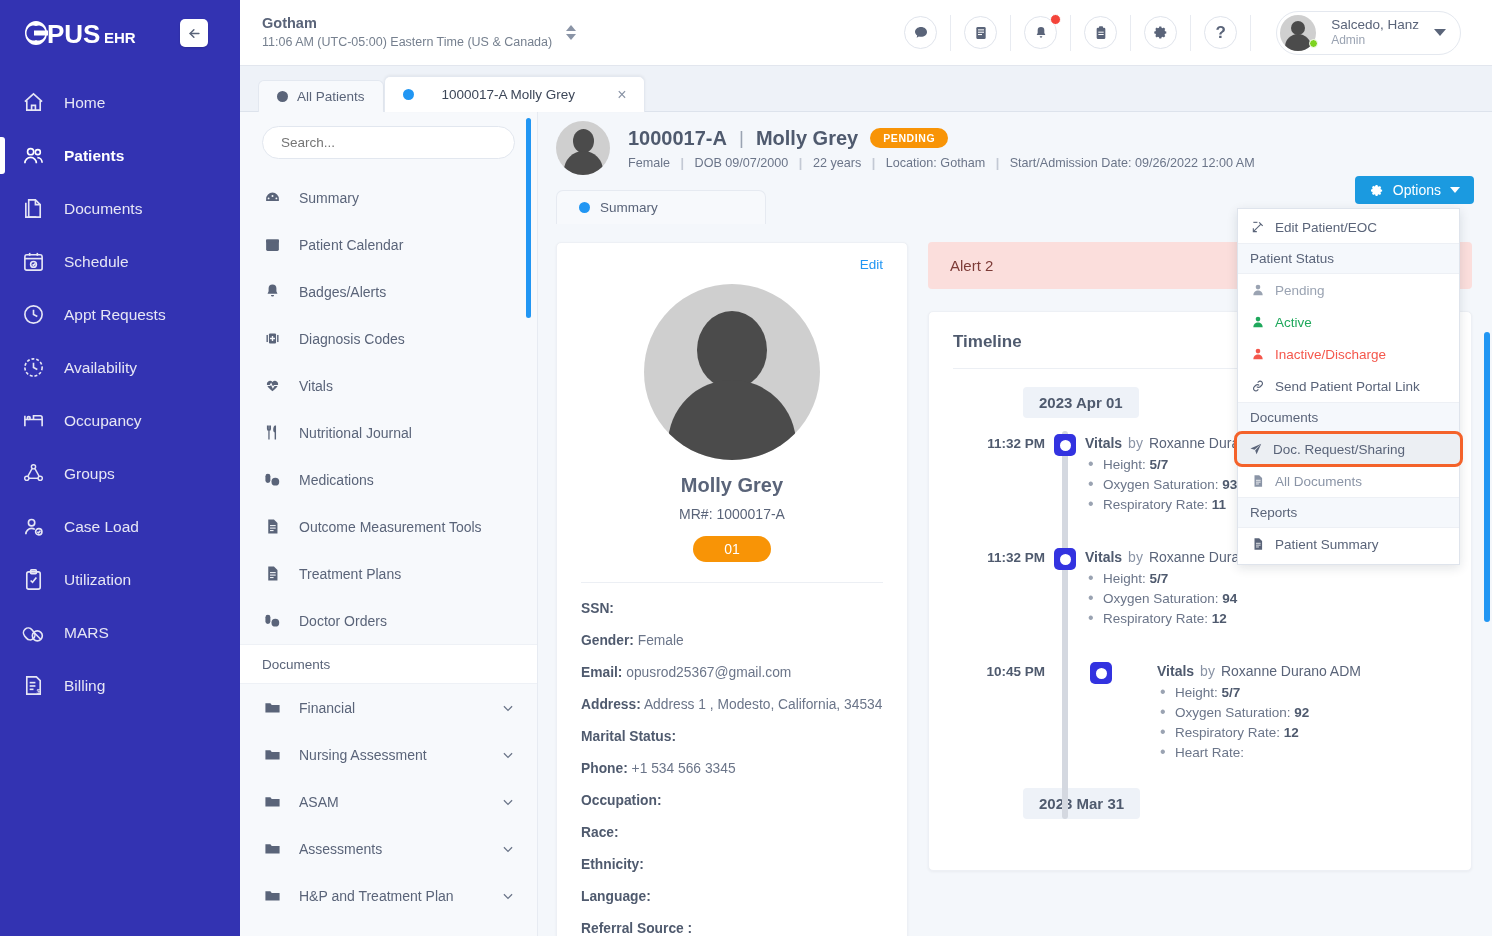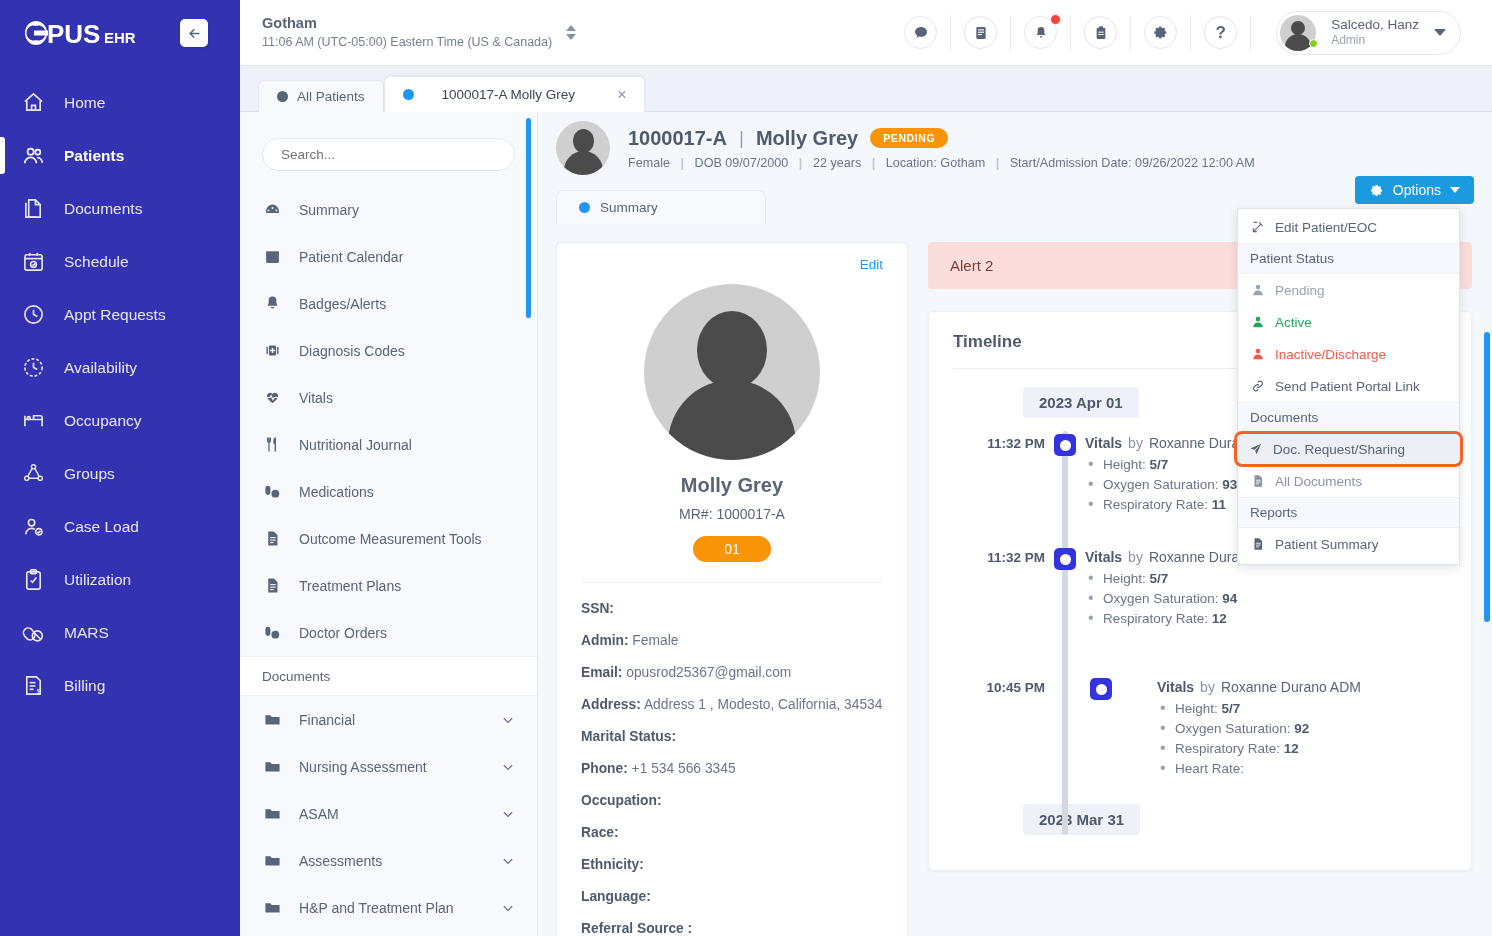--- a/index.html
+++ b/index.html
@@ -119,21 +119,21 @@
   
   .content { display: flex; height: calc(936px - 66px - 42px); background: #f4f7fb; }
 
   
   .pnav { width: 298px; flex: 0 0 298px; background: #f7f9fc; position: relative;
           border-right: 1px solid #e7ebf2; }
   .searchbox-wrap { padding: 14px 22px 10px 22px; }
   .searchbox {
     width: 100%; height: 33px; border-radius: 20px; border: 1px solid #e2e7ef;
     background: #fff; padding: 0 18px; font-size: 13.5px; color: #9aa3b2;
-    font-family: "Liberation Sans", sans-serif; outline: none; margin-top: 12px;
+    font-family: "Liberation Sans", sans-serif; outline: none;
   }
   .pnav-list { padding-top: 5px; }
   .pnav-item {
     height: 47px; display: flex; align-items: center; gap: 17px; padding: 0 22px;
     font-size: 14px; color: #5a6479; cursor: pointer;
   }
   .pnav-item .ico { width: 20px; display: flex; justify-content: center; color: #5a6479; }
   .pnav-item .ico svg { width: 17px; height: 17px; display: block; }
   .pnav-section {
     height: 40px; display: flex; align-items: center; padding: 0 22px;
@@ -774,21 +774,21 @@
             <div class="big-avatar">
               <span class="head"></span>
                 <span class="body"></span>
             </div>
             <div class="pname">Molly Grey</div>
             <div class="pmr">MR#: 1000017-A</div>
             <div class="pbadge">01</div>
             <div class="pdivider"></div>
             <div class="pfields">
               <div class="pfield"><b>SSN:</b> <span></span></div>
-              <div class="pfield"><b>Admin:</b> <span>Female</span></div>
+              <div class="pfield"><b>Gender:</b> <span>Female</span></div>
               <div class="pfield"><b>Email:</b> <span>opusrod25367@gmail.com</span></div>
               <div class="pfield"><b>Address:</b> <span>Address 1 , Modesto, California, 34534</span></div>
               <div class="pfield"><b>Marital Status:</b> <span></span></div>
               <div class="pfield"><b>Phone:</b> <span>+1 534 566 3345</span></div>
               <div class="pfield"><b>Occupation:</b> <span></span></div>
               <div class="pfield"><b>Race:</b> <span></span></div>
               <div class="pfield"><b>Ethnicity:</b> <span></span></div>
               <div class="pfield"><b>Language:</b> <span></span></div>
               <div class="pfield"><b>Referral Source :</b> <span></span></div>
             </div>
@@ -841,21 +841,21 @@
                       <span class="etype">Vitals</span><span class="eby">by</span><span class="ewho">Roxanne Durano ADM</span>
                     </div>
                     <ul class="tl-list">
                       <li><span>Height:</span> <b>5/7</b></li>
                       <li><span>Oxygen Saturation:</span> <b>94</b></li>
                       <li><span>Respiratory Rate:</span> <b>12</b></li>
                     </ul>
                   </div>
                 </div>
 
-                <div class="tl-row" style="margin-top:52px;gap:36px;">
+                <div class="tl-row" style="margin-top:36px;gap:36px;">
                   <div class="tl-time">10:45 PM</div>
                   <div class="tl-node">
                       <span class="tl-sq">
                         <i></i>
                       </span>
                     </div>
                   <div class="tl-content">
                     <div class="tl-evt">
                       <span class="etype">Vitals</span><span class="eby">by</span><span class="ewho">Roxanne Durano ADM</span>
                     </div>

